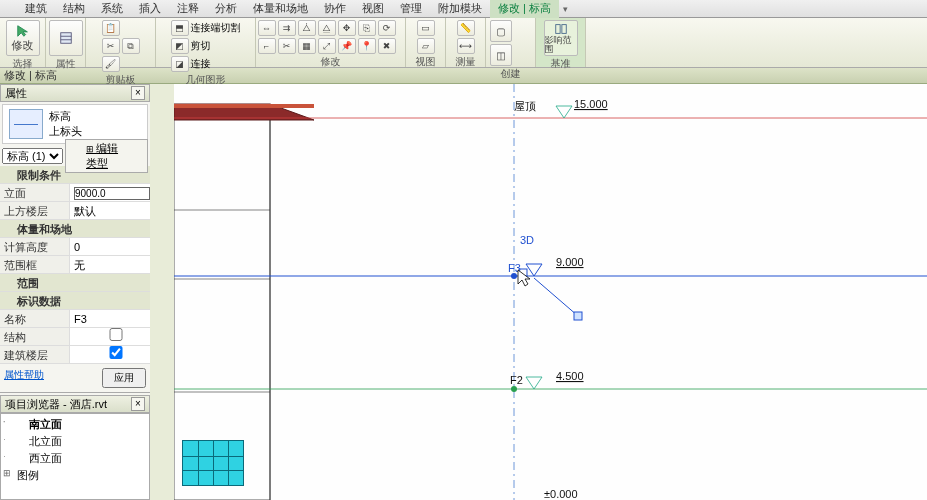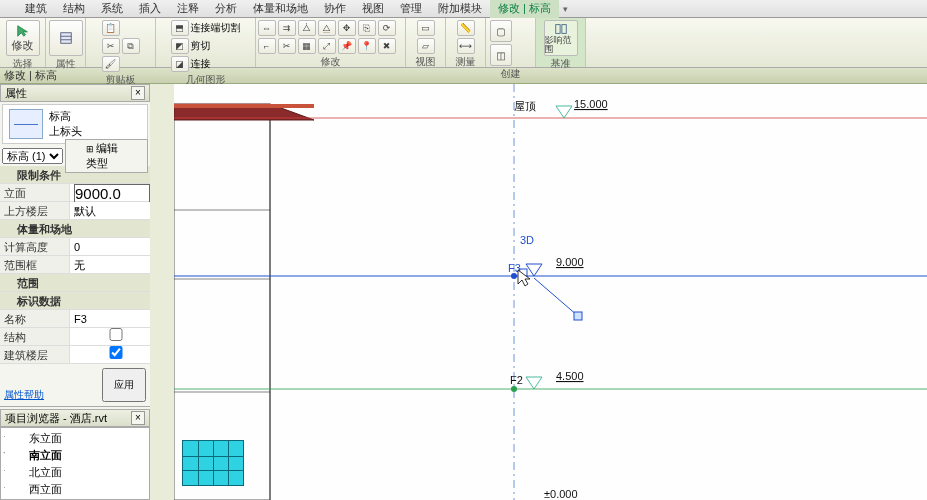--- a/index.html
+++ b/index.html
@@ -29,29 +29,29 @@
 .panel-title { background: linear-gradient(#eef0e2,#dadfca); border: 1px solid #aaa; height: 18px; display: flex; align-items: center; justify-content: space-between; padding: 0 4px; font-size: 11px; }
 .panel-title .x { width: 14px; height: 14px; border: 1px solid #999; background: #f6f6f0; text-align: center; line-height: 12px; font-size: 10px; cursor: pointer; }
 
 .prop-panel { flex: 0 0 auto; border-bottom: 1px solid #aaa; }
 .prop-preview { height: 40px; background: #fff; border: 1px solid #ccc; margin: 2px; display: flex; align-items: center; }
 .prop-preview .thumb { width: 34px; height: 30px; background: #e6eeff; border: 1px solid #88aacc; margin: 2px 6px; position: relative; }
 .prop-preview .thumb::after { content:""; position:absolute; left:4px; right:4px; top:50%; border-top:1px solid #4477cc; }
 .prop-row { display: flex; height: 18px; border-bottom: 1px solid #ddd; }
 .prop-row .k { width: 70px; background: #f0f0ea; padding-left: 4px; line-height: 18px; color: #333; border-right:1px solid #ddd; }
 .prop-row .v { flex:1; padding-left: 4px; line-height: 18px; background:#fff; }
-.prop-row .v input { width: 100%; border: none; background: transparent; font-size: 15px; }
+.prop-row .v input { width: 100%; border: none; background: transparent; font-size: 10px; }
 .prop-row.head { background:#e2e6d0; font-weight: bold; padding-left: 13px; }
 .prop-row.head .k { background:transparent; border:none; }
 .prop-type-row { display:flex; height:20px; align-items:center; padding:2px; gap:2px; }
 .prop-type-row select { flex:1; font-size:11px; }
-.edit-type-btn { border:1px solid #aaa; background:#f4f4ee; padding:1px 20px; font-size:10px; cursor:pointer; }
+.edit-type-btn { border:1px solid #aaa; background:#f4f4ee; padding:1px 20px; font-size:10px; cursor:pointer;text-decoration:underline; }
 .prop-row .chk { margin-left:4px; }
 .prop-help { display:flex; justify-content:space-between; padding:4px; }
-.prop-help a { color:#0055cc; font-size:10px; text-decoration:underline; cursor:pointer;margin-top:20px; }
+.prop-help a { color:#0055cc; font-size:10px; text-decoration:underline; cursor:pointer; }
 .prop-help button { font-size:10px; padding:1px 10px; }
 
 .browser-panel { flex:1; overflow:auto; background:#fff; border:1px solid #aaa; }
 .tree { padding: 2px 0; }
 .tree .node { padding: 1px 0 1px 16px; white-space: nowrap; position: relative; cursor:pointer; }
 .tree .node::before { content:"⊞"; position:absolute; left:2px; color:#666; font-size:9px; }
 .tree .node.leaf::before { content:"·"; color:#999; }
 .tree .node.sel { font-weight:bold; color:#000; }
 .tree .lvl1 { padding-left: 28px; }
 
@@ -270,21 +270,20 @@
         <button>应用</button>
       </div>
     </div>
 
     <div class="panel-title" style="margin-top:2px">
       <span>项目浏览器 - 酒店.rvt</span>
       <span class="x">×</span>
     </div>
     <div class="browser-panel">
       <div class="tree" id="tree">
-          <div class="node leaf lvl1">东立面</div>
           <div class="node leaf sel lvl1">南立面</div>
           <div class="node leaf lvl1">北立面</div>
           <div class="node leaf lvl1">西立面</div>
           <div class="node">图例</div>
         </div>
     </div>
   </div>
 
   <div class="canvas">
     <svg width="777" height="416">

